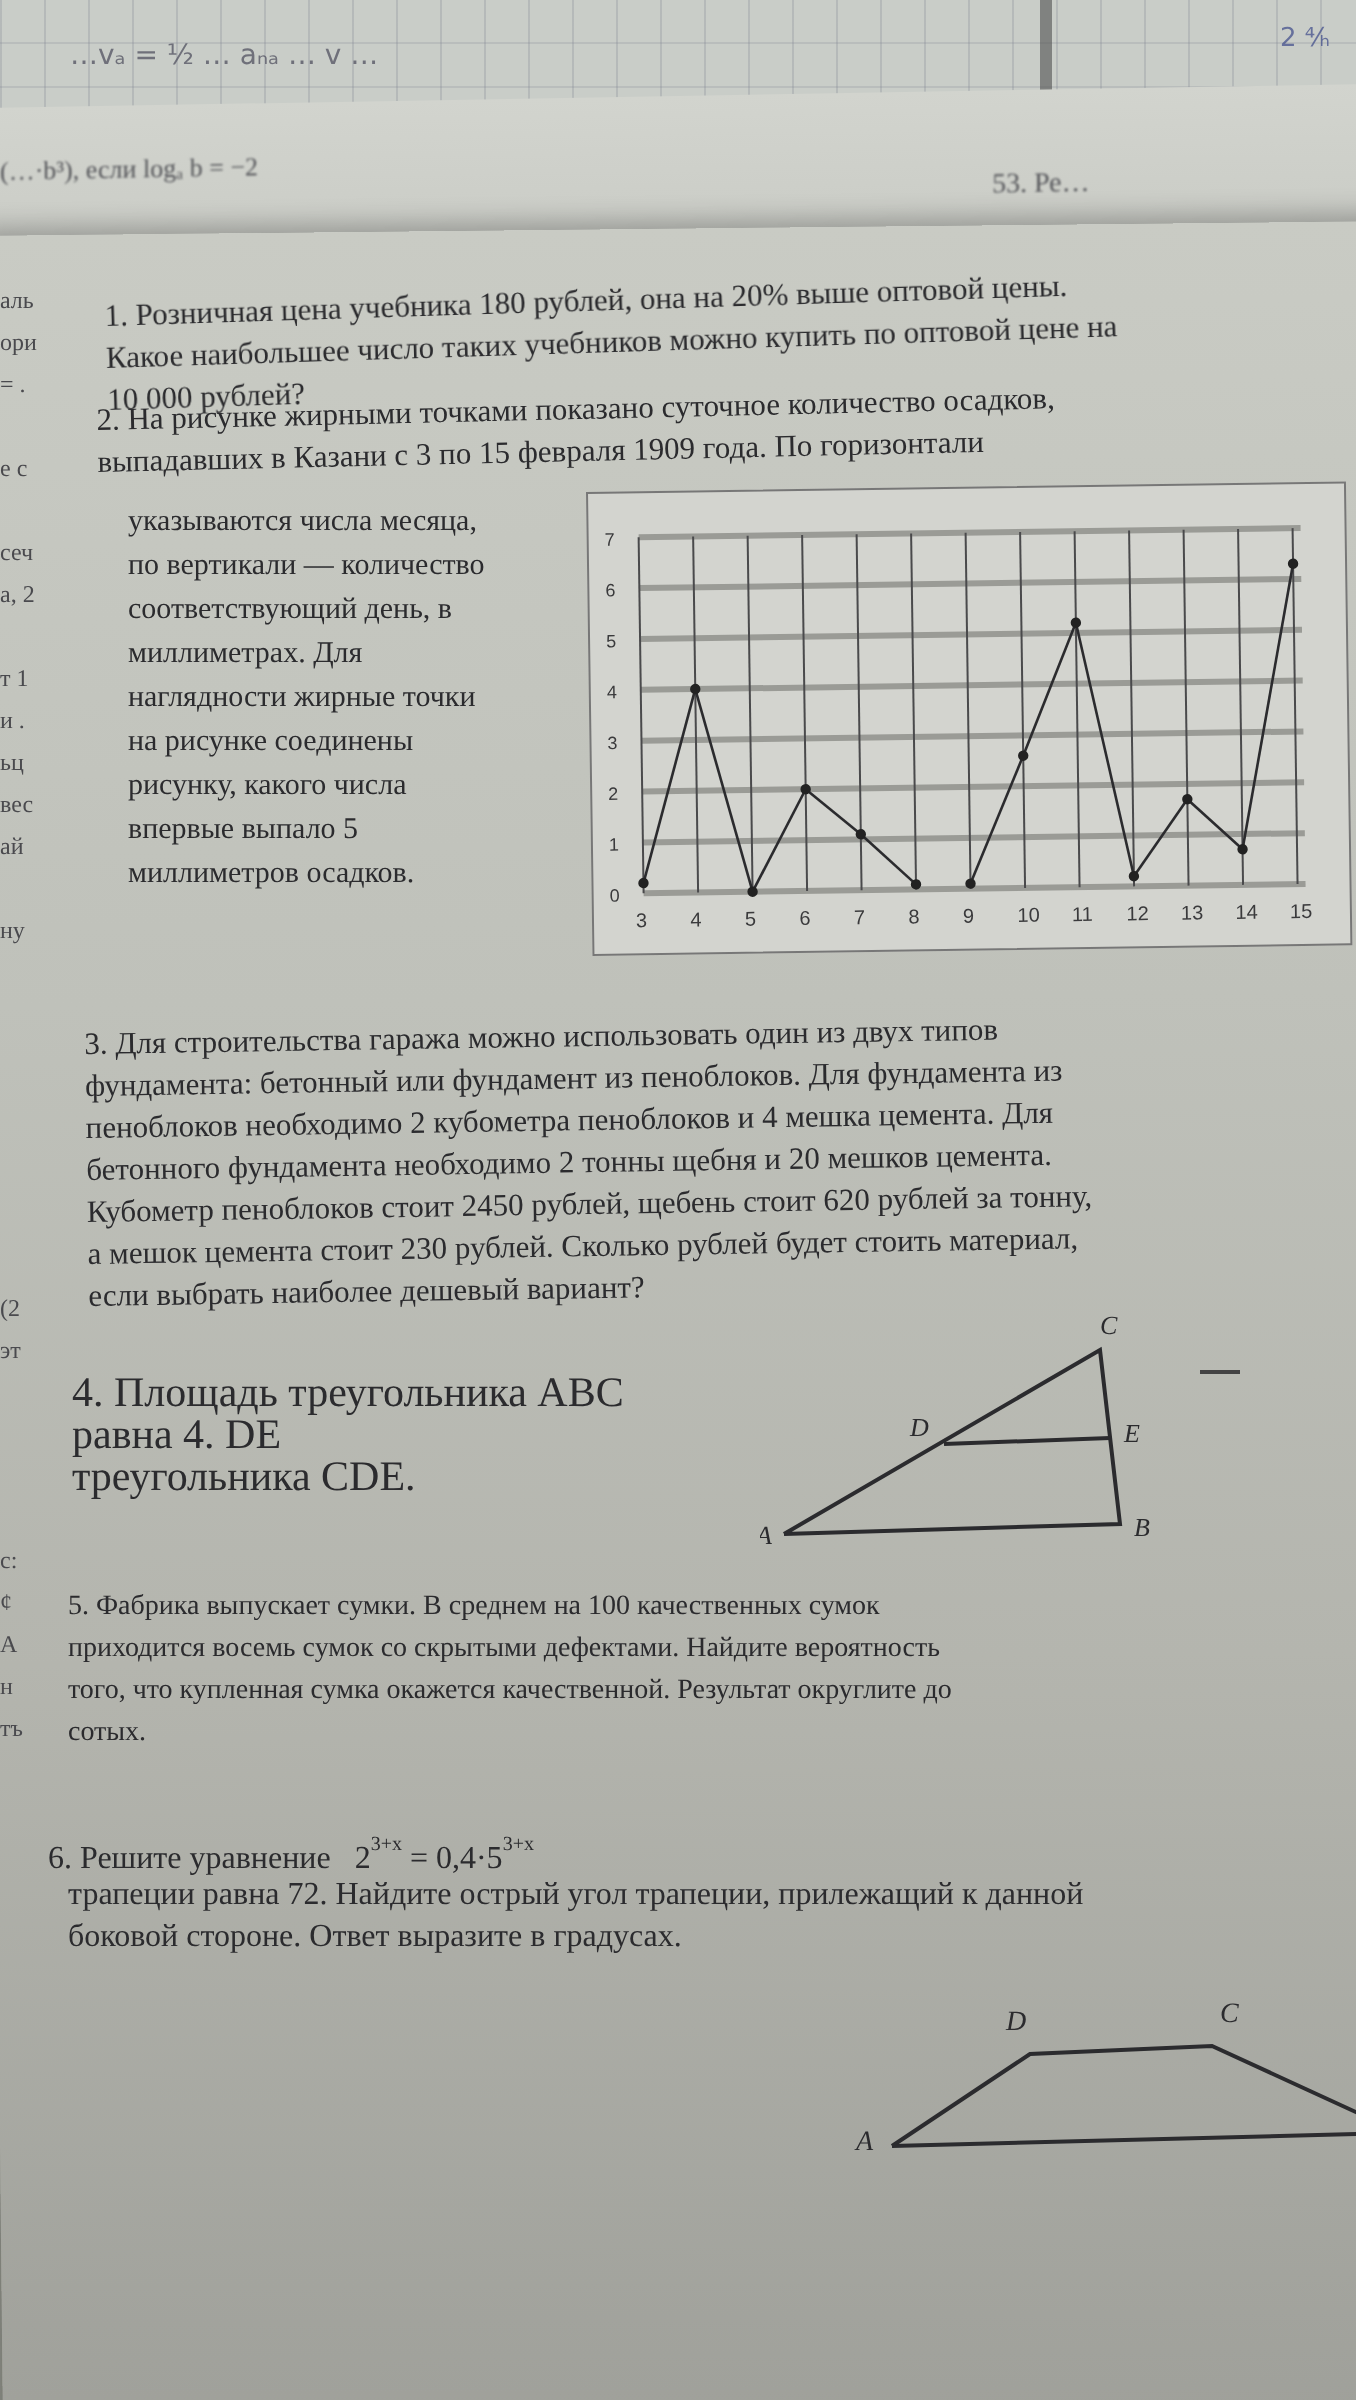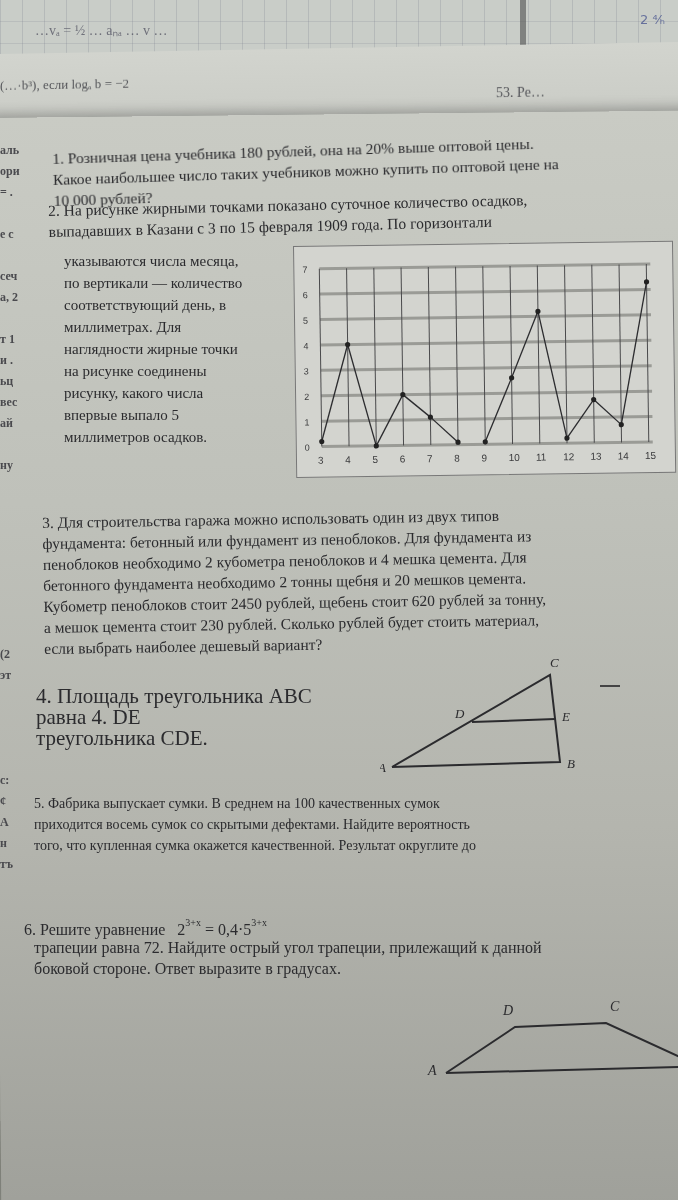--- a/index.html
+++ b/index.html
@@ -31,21 +31,21 @@
     position:absolute; left:-10px; top:118px; width:710px; height:1100px;
     background:linear-gradient(180deg,#c9cbc4 0%,#bfc1ba 35%,#b4b5ae 65%,#9fa09a 100%);
     transform:rotate(-0.6deg);
     transform-origin:0 0;
     box-shadow:0 -4px 12px rgba(0,0,0,.25);
   }
   .left-strip {
     position:absolute; left:0; top:140px; width:28px; height:780px;
     font-size:12px; color:#4a4a4e; line-height:21px; overflow:hidden;
   }
-  .left-strip div { white-space:nowrap;font-weight:bold; }
+  .left-strip div { white-space:nowrap; }
   .task {
     position:absolute; font-size:15.5px; line-height:21px; color:#2b2b2e;
   }
   .t1 { left:52px; top:148px; width:560px; transform:rotate(-1.8deg); transform-origin:0 0; filter:blur(0.3px); }
   .t2 { left:48px; top:200px; width:560px; transform:rotate(-1.3deg); transform-origin:0 0; }
   .t2side { left:64px; top:250px; width:230px; font-size:15px; line-height:22px; }
   .t3 { left:42px; top:512px; width:600px; transform:rotate(-0.9deg); transform-origin:0 0; }
   .t4 { left:36px; top:686px; width:330px; font-size:21px; line-height:21px; }
   .t5 { left:34px; top:793px; width:610px; font-size:14px; line-height:21px; }
   .t6 { left:24px; top:912px; width:500px; font-size:16px; }
@@ -59,21 +59,21 @@
   .chart-box svg { position:absolute; left:0; top:0; }
   .fig { position:absolute; }
   .fig text { font-family:"Liberation Serif", serif; font-style:italic; fill:#2b2b2e; }
   .dash { position:absolute; left:600px; top:685px; width:20px; height:2px; background:#444; }
 </style>
 </head>
 <body>
 
 <div class="notebook">
   <div class="nb-dark"></div>
-  <div class="hand" style="left:35px;top:20px;font-size:14px;color:#4a4a5a;font-family:Liberation Serif, serif;">…vₐ = ½ … aₙₐ … v …</div>
+  <div class="hand" style="left:35px;top:20px;font-size:14px;color:#4a4a5a;">…vₐ = ½ … aₙₐ … v …</div>
   <div class="hand" style="left:640px;top:12px;">2 ⁴⁄ₕ</div>
 </div>
 
 <div class="under-sheet">
   <div class="under-text" style="left:0;top:24px;">(…·b³), если logₐ b = −2</div>
   <div class="under-text" style="left:496px;top:40px;font-size:14px;">53. Ре…</div>
   <div class="under-text" style="left:0;top:74px;">… радиоактивного …</div>
 </div>
 
 <div class="paper"></div>
@@ -231,20 +231,21 @@
   <text x="170" y="12" font-size="13">C</text>
   <text x="75" y="63" font-size="13">D</text>
   <text x="182" y="66" font-size="13">E</text>
 </svg>
 <div class="dash"></div>
 
 <div class="task t5">
   <div>5. Фабрика выпускает сумки. В среднем на 100 качественных сумок</div>
   <div>приходится восемь сумок со скрытыми дефектами. Найдите вероятность</div>
   <div>того, что купленная сумка окажется качественной. Результат округлите до</div>
+  <div>сотых.</div>
 </div>
 
 <div class="task t6">
   <span>6. Решите уравнение</span>
   <span style="margin-left:8px;"><span>2</span><span class="sup">3+x</span><span> = 0,4·5</span><span class="sup">3+x</span></span>
 </div>
 
 <div class="task t7">
   <div>трапеции равна 72. Найдите острый угол трапеции, прилежащий к данной</div>
   <div>боковой стороне. Ответ выразите в градусах.</div>

